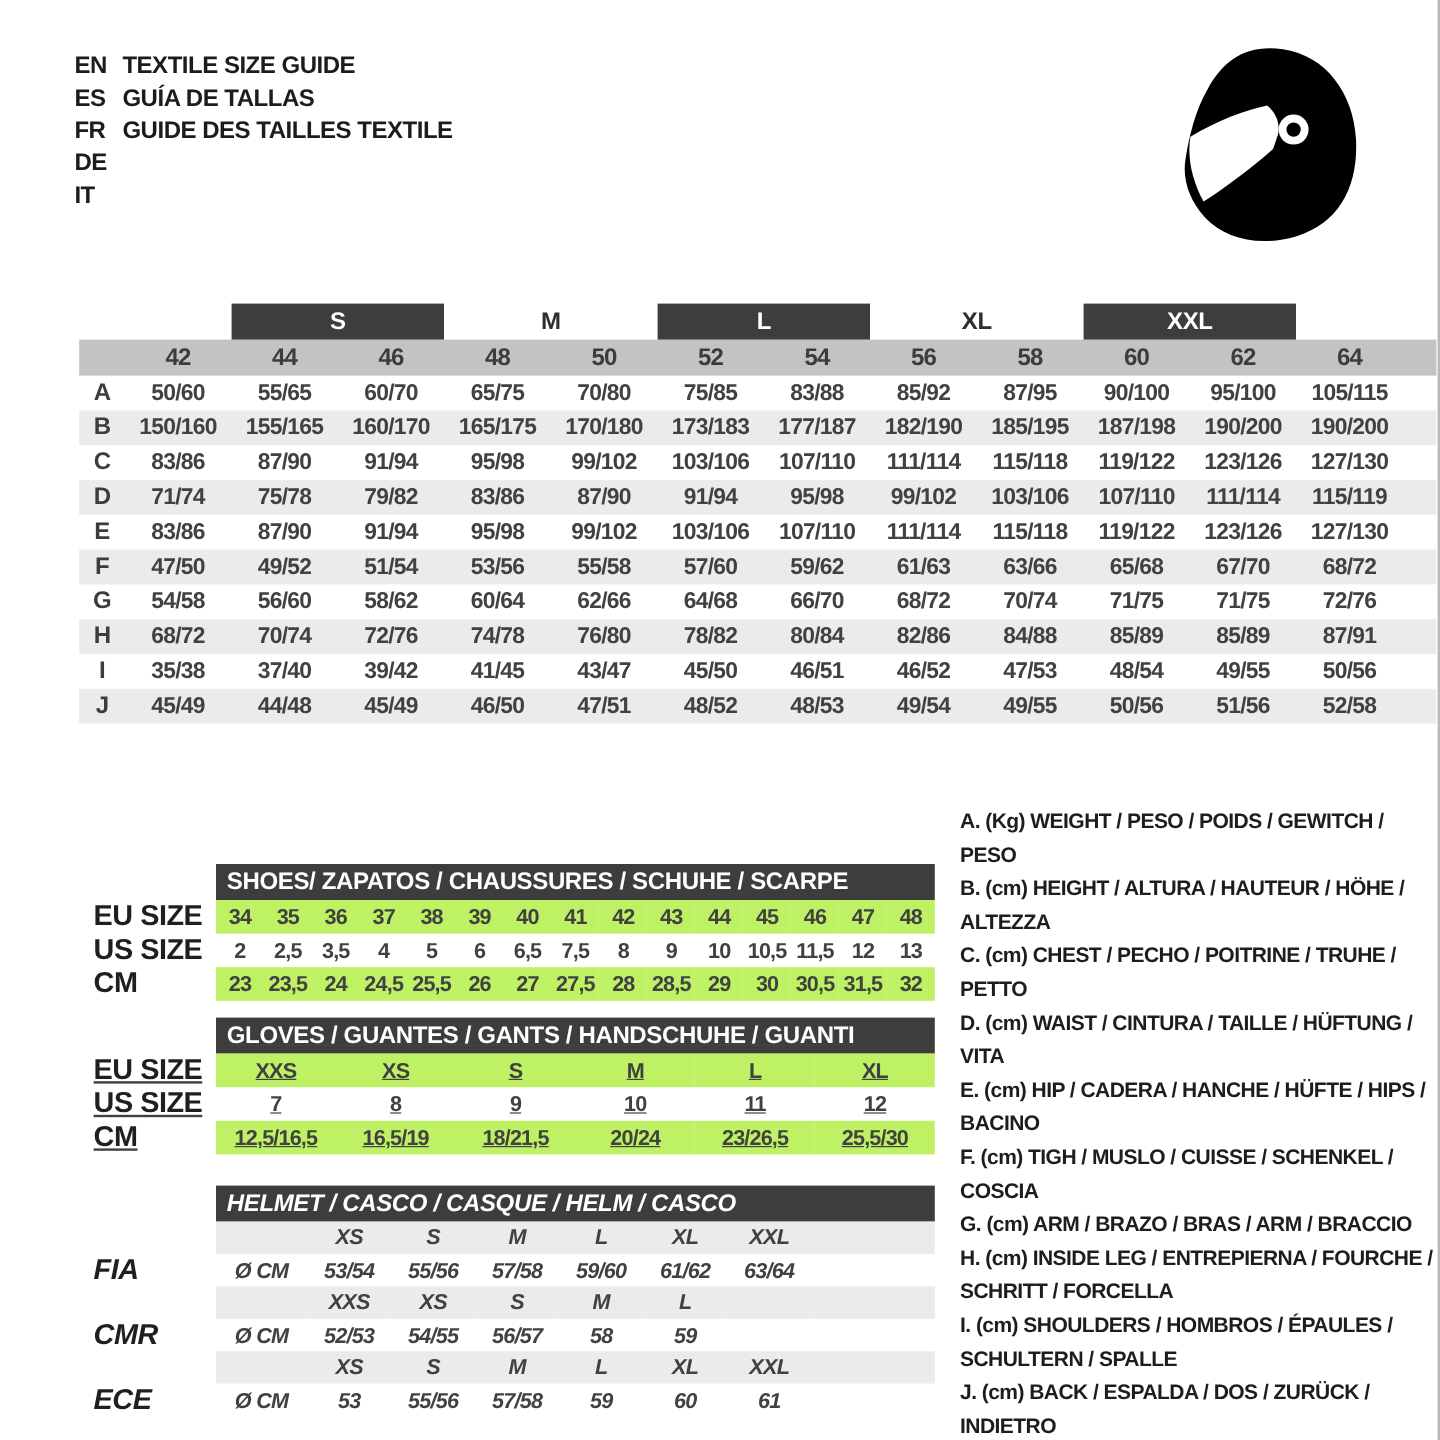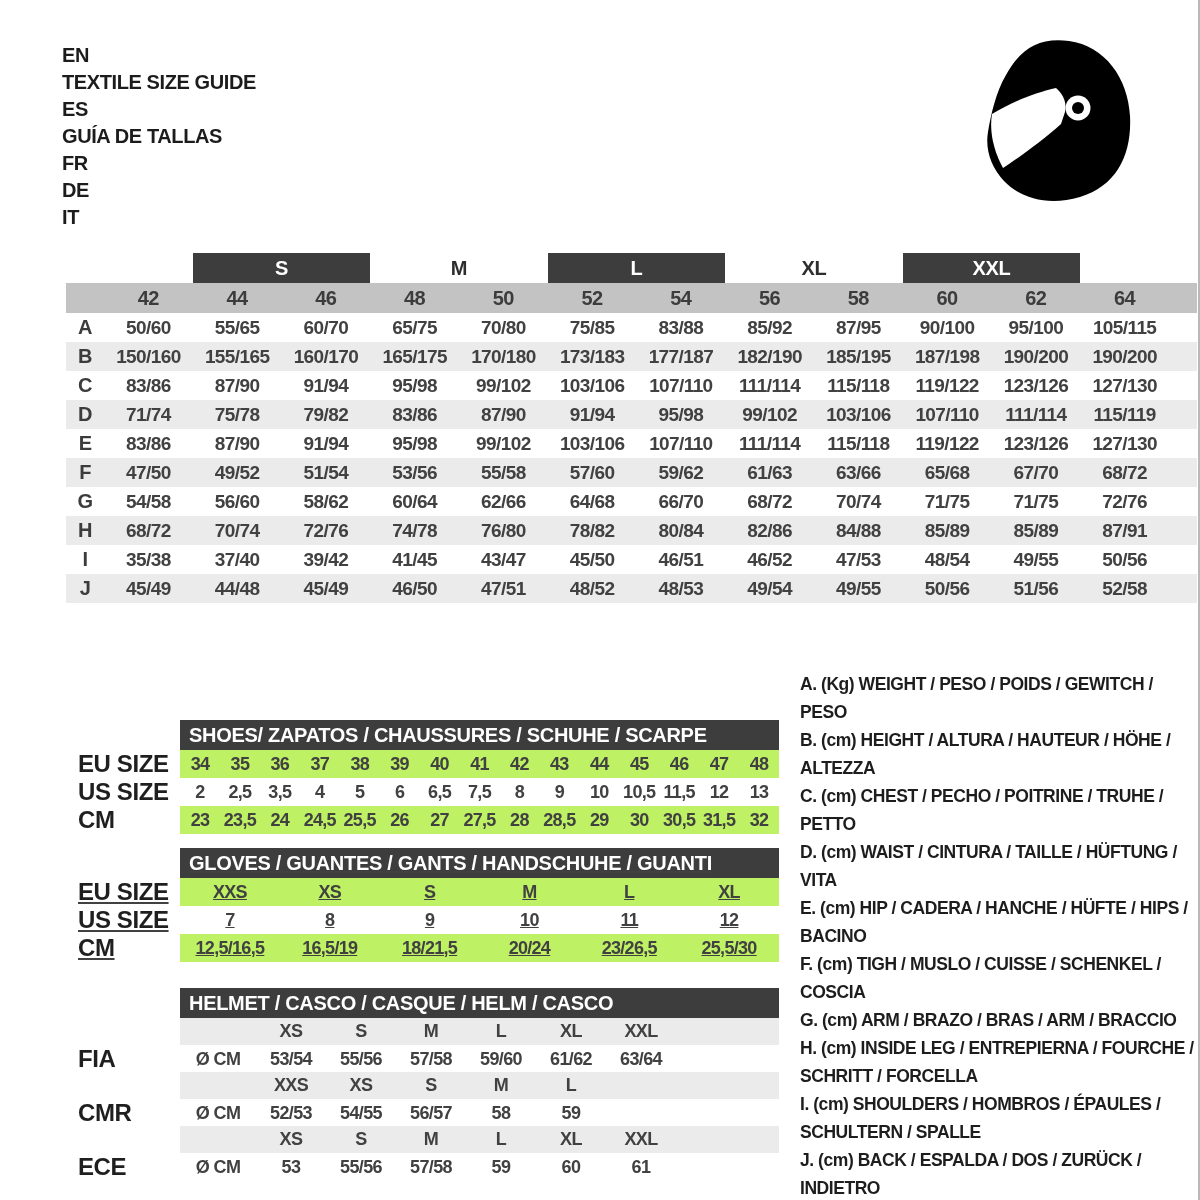--- a/index.html
+++ b/index.html
@@ -5,21 +5,21 @@
   html,body{margin:0;padding:0;}
   body{
     width:1200px;height:1200px;position:relative;background:#ffffff;
     font-family:"Liberation Sans", sans-serif;font-weight:bold;color:#414141;
     overflow:hidden;border-right:2px solid #b9b9b9;box-sizing:border-box;
   }
   .abs{position:absolute;}
 
   
   #langs{left:62px;top:42px;}
-  .lang-row{display:flex;line-height:27px;font-size:20px;color:#1c1c1c;letter-spacing:-0.4px;flex-direction:column;}
+  .lang-row{display:flex;line-height:27px;font-size:20px;color:#1c1c1c;letter-spacing:-0.4px;}
   .lang-code{width:40px;}
 
   
   #helmet-logo{left:975px;top:36px;}
 
   
   #main-table{left:66px;top:253px;width:1131px;}
   .g13{display:grid;grid-template-columns:38px repeat(12,1fr);padding-right:28px;}
   #band-row{height:30px;}
   .band{display:flex;align-items:center;justify-content:center;font-size:20px;color:#2e2e2e;letter-spacing:-0.3px;}
@@ -34,21 +34,21 @@
   
   .ltable{width:701px;}
   .tbar{height:30px;background:#3d3d3d;color:#ffffff;display:flex;align-items:center;
         margin-left:102px;padding-left:9px;font-size:20px;letter-spacing:-0.3px;margin-top:44px;}
   .srow{display:grid;height:28px;}
   .rlabel{display:flex;align-items:center;font-size:24px;color:#1f1f1f;letter-spacing:-0.4px;}
   .scell{display:flex;align-items:center;justify-content:center;font-size:18px;letter-spacing:-0.7px;}
   .srow.gray .scell{background:#bef264;}
   #shoes{left:78px;top:676px;}
   #gloves{left:78px;top:804px;text-decoration:underline;}
-  #helmet-table{left:78px;top:944px;}
+  #helmet-table{left:78px;top:944px;font-style:italic;}
   .hrow{display:grid;grid-template-columns:102px 76px repeat(6,70px) 1fr;height:27px;}
   .hcell{display:flex;align-items:center;justify-content:center;font-size:18px;letter-spacing:-0.6px;}
   .hrow.gray > div:not(.rlabel){background:#ebebeb;}
 
   
   #legend{left:800px;top:670px;width:404px;font-size:17.5px;line-height:28px;color:#1d1d1d;letter-spacing:-0.45px;}
 </style>
 </head>
 <body>
 
@@ -56,20 +56,21 @@
     <div class="lang-row">
       <div class="lang-code">EN</div>
       <div class="lang-title">TEXTILE SIZE GUIDE</div>
     </div>
     <div class="lang-row">
       <div class="lang-code">ES</div>
       <div class="lang-title">GUÍA DE TALLAS</div>
     </div>
     <div class="lang-row">
       <div class="lang-code">FR</div>
+      <div class="lang-title">GUIDE DES TAILLES TEXTILE</div>
     </div>
     <div class="lang-row">
       <div class="lang-code">DE</div>
     </div>
     <div class="lang-row">
       <div class="lang-code">IT</div>
     </div>
   </div>
 
 <div id="helmet-logo" class="abs">

